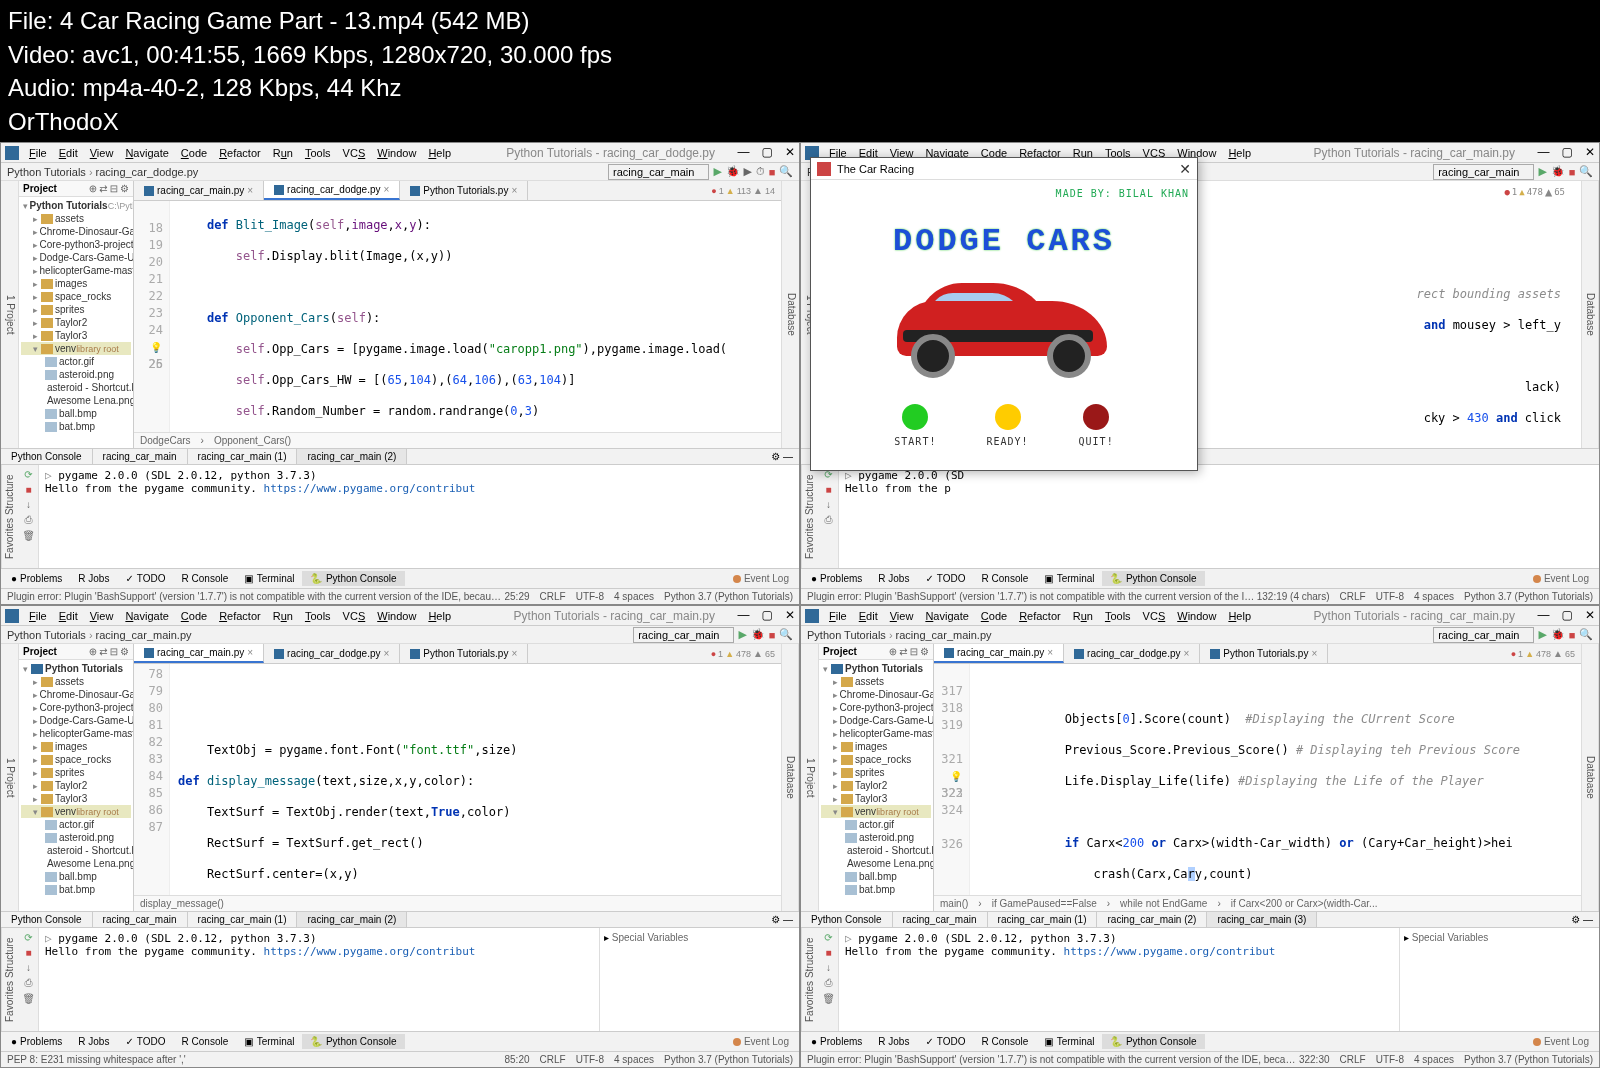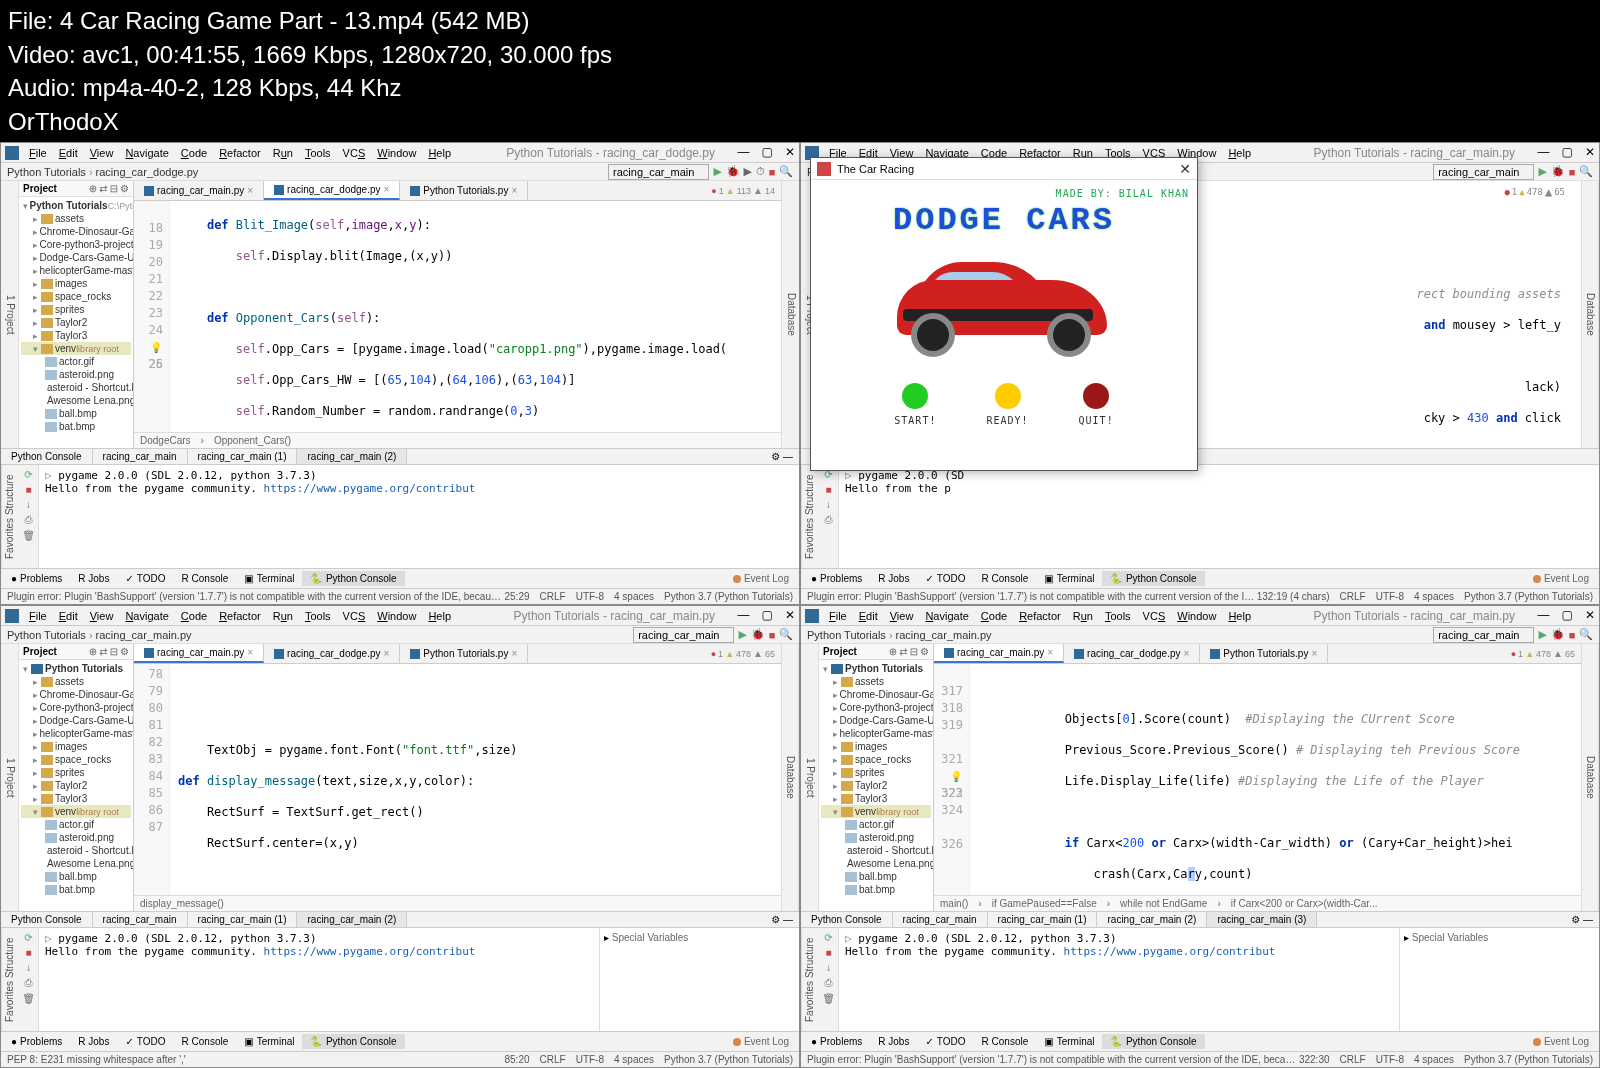--- a/index.html
+++ b/index.html
@@ -96,21 +96,21 @@
 .warn-badge { color: #d4af4b; font-size: 9px; }
 .err-badge { color: #c44; font-size: 9px; }
 .badge-num { color: #888; font-size: 9px; }
 
 
 .game-window { position: absolute; left: 810px; top: 157px; width: 388px; height: 314px; background: #fff; border: 1px solid #555; box-shadow: 2px 2px 10px rgba(0,0,0,0.3); z-index: 100; display: flex; flex-direction: column; }
 .game-titlebar { display: flex; align-items: center; background: #fff; border-bottom: 1px solid #ddd; padding: 3px 6px; font-size: 11px; height: 22px; }
 .game-titlebar .icon { width: 14px; height: 14px; background: #c44; margin-right: 6px; }
 .game-titlebar .close { margin-left: auto; font-size: 14px; color: #333; }
 .game-body { flex: 1; background: #fff; display: flex; flex-direction: column; align-items: center; padding: 8px; }
-.made-by { align-self: flex-end; font-family: monospace; font-size: 10px; color: #2a5; margin-bottom: 3px; letter-spacing: 1px; }
+.made-by { align-self: flex-end; font-family: monospace; font-size: 10px; color: #2a5; margin-bottom: 24px; letter-spacing: 1px; }
 .game-title { font-family: "Courier New", monospace; font-size: 32px; font-weight: bold; color: #1d4ed8; letter-spacing: 3px; margin-bottom: 8px; text-shadow: 0 0 2px #3c3; }
 .car-img { width: 230px; height: 110px; margin-bottom: 20px; position: relative; }
 .car-body { position: absolute; width: 210px; height: 55px; background: #d02020; border-radius: 40px 60px 10px 10px / 40px 50px 10px 10px; bottom: 22px; left: 8px; }
 .car-top { position: absolute; width: 130px; height: 45px; background: #d02020; border-radius: 50px 60px 0 0 / 50px 50px 0 0; bottom: 50px; left: 28px; }
 .car-window { position: absolute; width: 95px; height: 35px; background: #a8ccee; border-radius: 30px 40px 4px 4px; bottom: 50px; left: 40px; }
 .car-wheel { position: absolute; width: 44px; height: 44px; background: #222; border-radius: 50%; bottom: 0; border: 6px solid #888; }
 .car-wheel.w1 { left: 22px; }
 .car-wheel.w2 { left: 158px; }
 .car-stripe { position: absolute; width: 190px; height: 12px; background: #222; bottom: 36px; left: 14px; border-radius: 4px; }
 .game-buttons { display: flex; gap: 50px; margin-top: 6px; }
@@ -763,20 +763,21 @@
               <div>85</div>
               <div>86</div>
               <div>87</div>
               <div></div>
         </div>
         <div class="code-lines">
 <div></div>
 <div></div>
 <div>    TextObj = pygame.font.Font(<span class="str">"font.ttf"</span>,size)</div>
 <div><span class="kw">def</span> <span class="fn">display_message</span>(text,size,x,y,color):</div>
+<div>    TextSurf = TextObj.render(text,<span class="kw">True</span>,color)</div>
 <div>    RectSurf = TextSurf.get_rect()</div>
 <div>    RectSurf.center=(x,y)</div>
 
 
 
 
         </div>
       </div>
       <div class="breadcrumb-bar">
             <span>display_message()</span>

